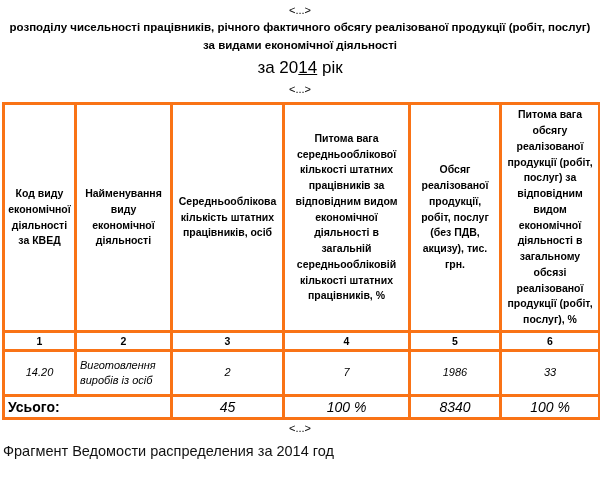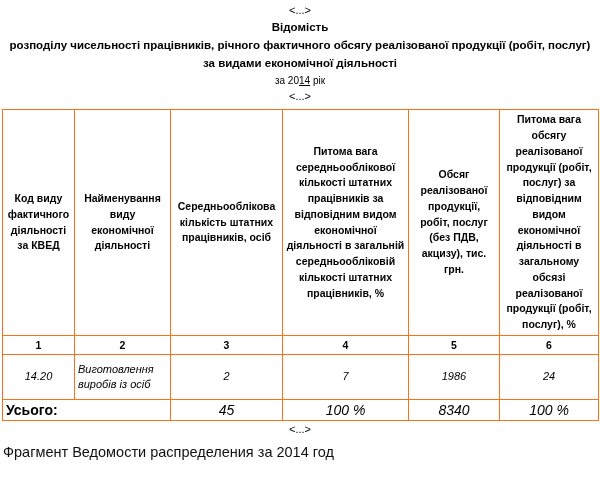--- a/index.html
+++ b/index.html
@@ -6,32 +6,32 @@
   html, body { margin: 0; padding: 0; background: #ffffff; }
   body {
     width: 600px;
     font-family: "Liberation Sans", sans-serif;
     color: #000;
   }
   .page { width: 600px; padding: 2px 2px 6px 2px; }
   .center { text-align: center; }
   .ellipsis { font-size: 11px; line-height: 1.2; margin: 2px 0; }
   .title { font-weight: bold; font-size: 11.5px; line-height: 1.55; }
-  .yearline { font-size: 10px; line-height: 1.55; }
+  .yearline { font-size: 17px; line-height: 1.55; }
   .u { text-decoration: underline; }
 
   table.main-table {
     border-collapse: collapse;
     width: 596px;
     margin: 6px auto 2px auto;
     table-layout: fixed;
   }
   table.main-table th,
   table.main-table td {
-    border: 1px solid #f97316;
+    border: 3px solid #f97316;
     padding: 2px 3px;
     overflow: hidden;
   }
   tr.header-row th {
     font-weight: bold;
     text-align: center;
     vertical-align: middle;
     font-size: 10.5px;
     line-height: 1.5;
     height: 208px;
@@ -65,40 +65,39 @@
     color: #111;
   }
 </style>
 </head>
 <body>
 
 <div class="page">
 
   <div class="center ellipsis">&lt;...&gt;</div>
 
-  <div class="center title">Відомість</div>
   <div class="center title">розподілу чисельності працівників, річного фактичного обсягу реалізованої продукції (робіт, послуг)</div>
   <div class="center title">за видами економічної діяльності</div>
 
   <div class="center yearline"><span>за 20</span><span class="u">14</span><span> рік</span></div>
 
   <div class="center ellipsis">&lt;...&gt;</div>
 
   <table class="main-table">
     <colgroup>
       <col style="width:72px">
       <col style="width:96px">
       <col style="width:112px">
       <col style="width:126px">
       <col style="width:91px">
       <col style="width:99px">
     </colgroup>
     <thead>
       <tr class="header-row">
-        <th>Код виду фактичного діяльності за КВЕД</th>
+        <th>Код виду економічної діяльності за КВЕД</th>
         <th>Найменування виду економічної діяльності</th>
         <th>Середньооблікова кількість штатних працівників, осіб</th>
         <th>Питома вага середньооблікової кількості штатних працівників за відповідним видом економічної діяльності в загальній середньообліковій кількості штатних працівників, %</th>
         <th>Обсяг реалізованої продукції, робіт, послуг (без ПДВ, акцизу), тис. грн.</th>
         <th>Питома вага обсягу реалізованої продукції (робіт, послуг) за відповідним видом економічної діяльності в загальному обсязі реалізованої продукції (робіт, послуг), %</th>
       </tr>
       <tr class="colnum-row">
         <td>1</td>
         <td>2</td>
         <td>3</td>
@@ -107,21 +106,21 @@
         <td>6</td>
       </tr>
     </thead>
     <tbody>
       <tr class="data-row">
         <td class="c i">14.20</td>
         <td class="l i">Виготовлення виробів із осіб</td>
         <td class="c i">2</td>
         <td class="c i">7</td>
         <td class="c i">1986</td>
-        <td class="c i">24</td>
+        <td class="c i">33</td>
       </tr>
       <tr class="total-row">
         <td colspan="2" class="l b">Усього:</td>
         <td class="c i">45</td>
         <td class="c i">100 %</td>
         <td class="c i">8340</td>
         <td class="c i">100 %</td>
       </tr>
     </tbody>
   </table>

